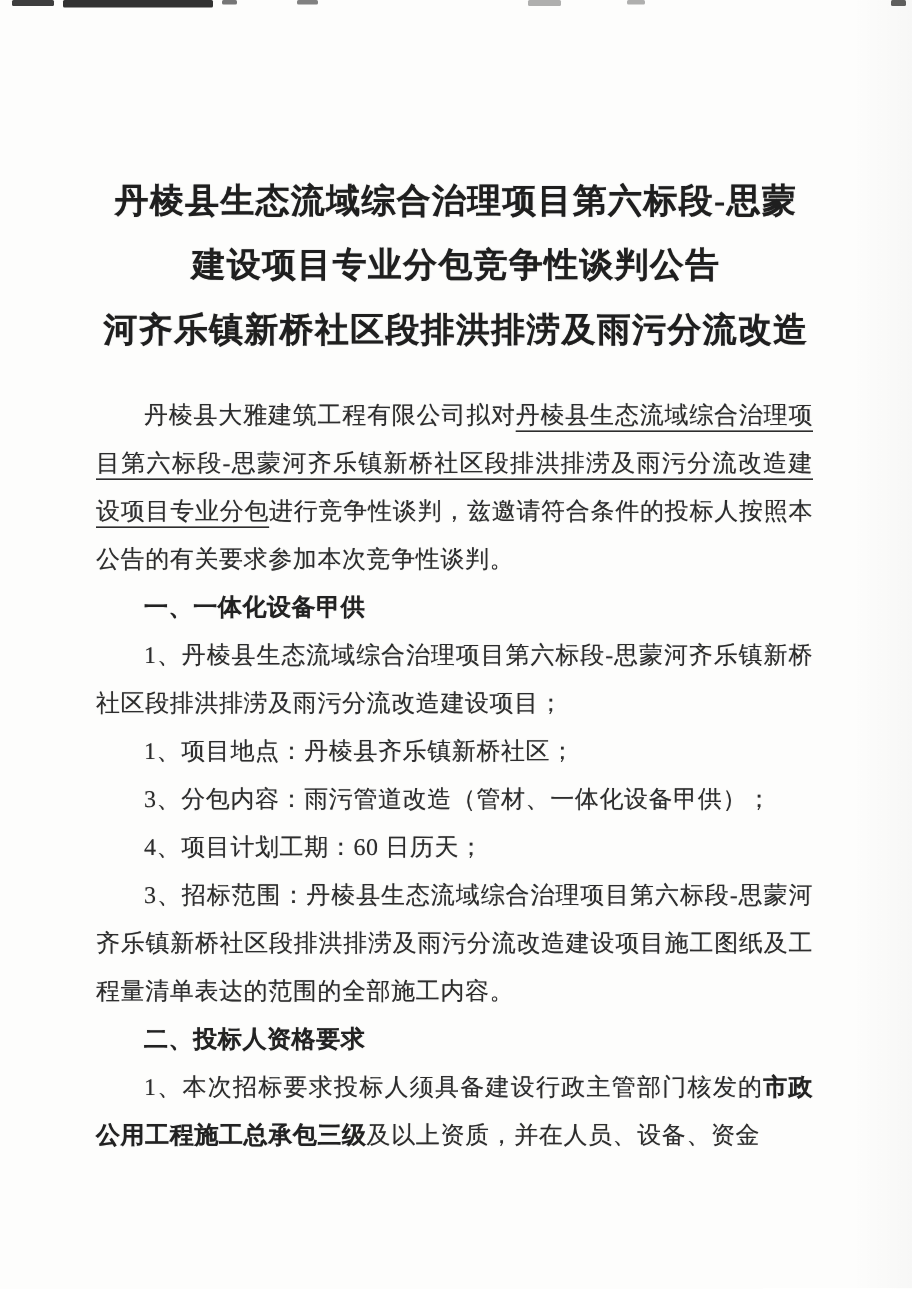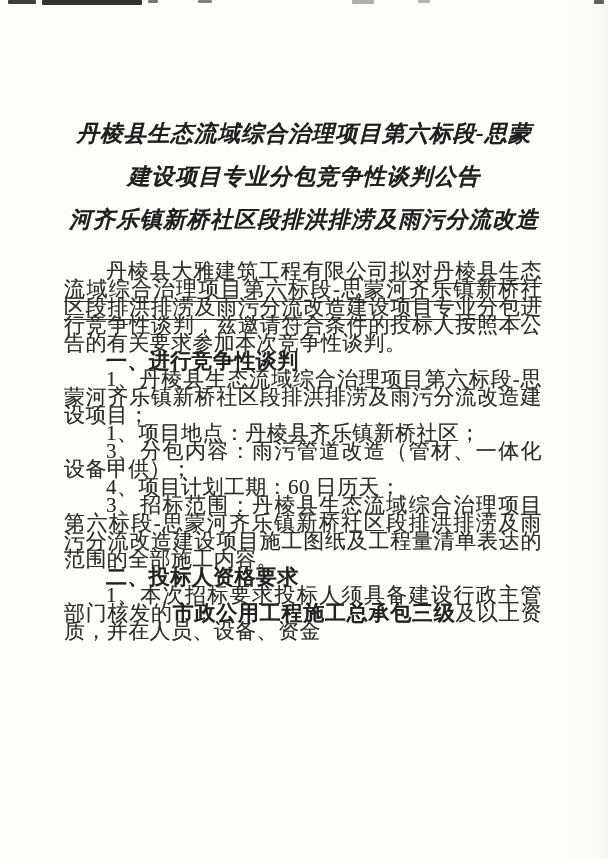--- a/index.html
+++ b/index.html
@@ -44,26 +44,26 @@
     margin: 0;
     padding: 112px 40px 0 40px;
     text-align: center;
     font-size: 22.5px;
     line-height: 43px;
     font-weight: bold;
     letter-spacing: 1px;
     color: #1f1f1f;
     text-shadow: 0 0 0.6px rgba(40,40,40,0.55);
   }
-  .title .tline { display: block; font-style: italic; }
+  .title .tline { display: block; }
 
   .body-text {
     padding: 21px 66px 0 64px;
-    font-size: 21px;
-    line-height: 18px;
+    font-size: 16px;
+    line-height: 32px;
     letter-spacing: 0.4px;
     text-align: justify;
     color: #2d2d2d;
     text-shadow: 0 0 0.5px rgba(60,60,60,0.5);
   }
   .para {
     margin: 0;
     text-indent: 2em;
   }
   .heading {
@@ -96,21 +96,21 @@
   <h1 class="title">
     <span class="tline">丹棱县生态流域综合治理项目第六标段-思蒙</span>
     <span class="tline">建设项目专业分包竞争性谈判公告</span>
     <span class="tline">河齐乐镇新桥社区段排洪排涝及雨污分流改造</span>
   </h1>
 
   <div class="body-text">
 
     <p class="para"><span>丹棱县大雅建筑工程有限公司拟对</span><span class="u">丹棱县生态流域综合治理项目第六标段-思蒙河齐乐镇新桥社区段排洪排涝及雨污分流改造建设项目专业分包</span><span>进行竞争性谈判，兹邀请符合条件的投标人按照本公告的有关要求参加本次竞争性谈判。</span></p>
 
-    <p class="para heading">一、进行竞争性谈判</p>
+    <p class="para heading">一、一体化设备甲供</p>
 
     <p class="para">1、丹棱县生态流域综合治理项目第六标段-思蒙河齐乐镇新桥社区段排洪排涝及雨污分流改造建设项目；</p>
     <p class="para">1、项目地点：丹棱县齐乐镇新桥社区；</p>
     <p class="para">3、分包内容：雨污管道改造（管材、一体化设备甲供）；</p>
     <p class="para">4、项目计划工期：60 日历天；</p>
     <p class="para">3、招标范围：丹棱县生态流域综合治理项目第六标段-思蒙河齐乐镇新桥社区段排洪排涝及雨污分流改造建设项目施工图纸及工程量清单表达的范围的全部施工内容。</p>
 
     <p class="para heading">二、投标人资格要求</p>
 
     <p class="para"><span>1、本次招标要求投标人须具备建设行政主管部门核发的</span><span class="b">市政公用工程施工总承包三级</span><span>及以上资质，并在人员、设备、资金</span></p>

